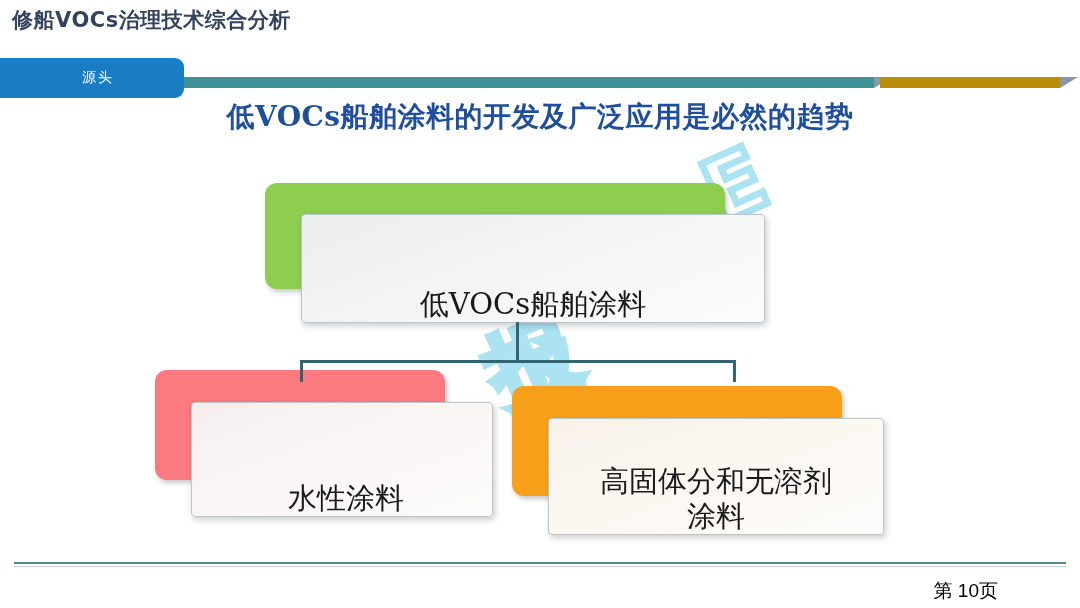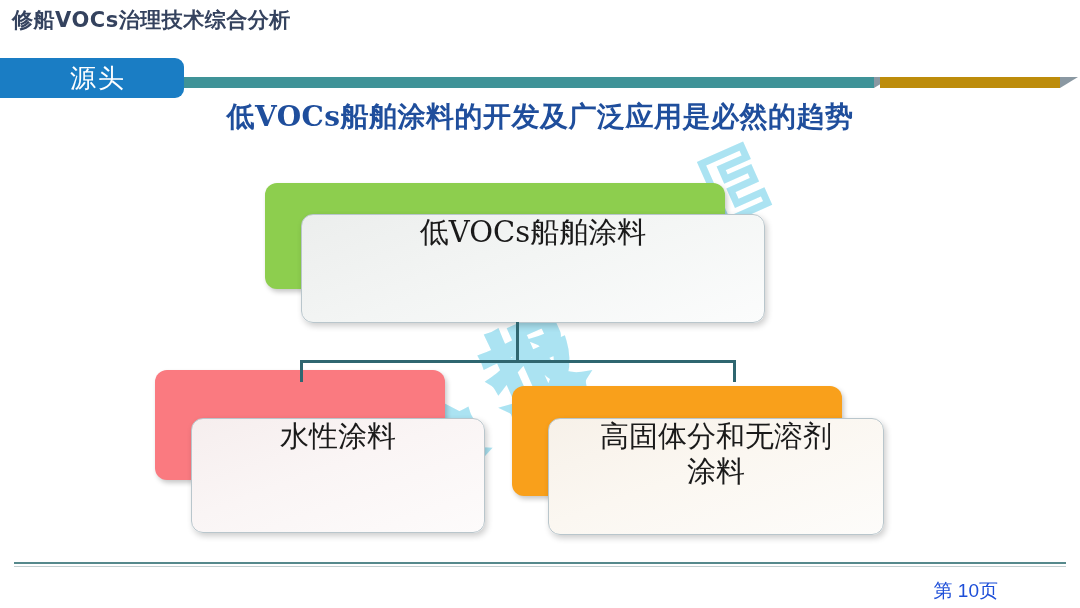--- a/index.html
+++ b/index.html
@@ -37,21 +37,21 @@
     height: 40px;
     background: #1a7dc4;
     border-radius: 0 9px 9px 0;
     display: flex;
     align-items: center;
     justify-content: center;
   }
   .tab-source-label {
     font-family: "DejaVu Sans", "Liberation Sans", sans-serif;
     color: #ffffff;
-    font-size: 26px;
+    font-size: 14px;
     letter-spacing: 2px;
     padding-left: 24px;
   }
 
   
   .ribbon {
     position: absolute;
     height: 11px;
   }
   .ribbon-teal {
@@ -123,24 +123,24 @@
   .node { position: absolute; }
   .node-back {
     position: absolute;
     left: 0;
     top: 0;
     border-radius: 12px;
     box-shadow: 2px 3px 5px rgba(0,0,0,0.22);
   }
   .node-front {
     position: absolute;
-    border-radius: 12px;
+    border-radius: 4px;
     border: 1px solid #b9c6cc;
     display: flex;
-    align-items: flex-start;
+    align-items: flex-end;
     justify-content: center;
     box-shadow: 2px 3px 6px rgba(0,0,0,0.20);
   }
   .node-label {
     font-family: "DejaVu Serif", "Liberation Serif", serif;
     color: #1a1a1a;
     text-align: center;
     line-height: 1.2;
     white-space: pre-line;
   }
@@ -151,22 +151,23 @@
   #node-top .node-front {
     left: 36px; top: 31px; width: 462px; height: 107px;
     background: linear-gradient(160deg, #eceeed 0%, #f3f5f4 45%, #fbfcfc 100%);
   }
   #node-top .node-label { font-size: 29px; }
 
   
   #node-left { left: 155px; top: 370px; width: 330px; height: 150px; }
   #node-left .node-back  { width: 290px; height: 110px; background: #fa7a80; }
   #node-left .node-front {
-    left: 36px; top: 48px; width: 292px; height: 113px;
+    left: 36px; top: 32px; width: 292px; height: 113px;
     background: linear-gradient(160deg, #f6eeee 0%, #faf5f5 45%, #fdfbfb 100%);
+    padding-left: 8px;
   }
   #node-left .node-label { font-size: 29px; }
 
   
   #node-right { left: 512px; top: 386px; width: 372px; height: 152px; }
   #node-right .node-back  { width: 330px; height: 110px; background: #f9a01b; }
   #node-right .node-front {
     left: 36px; top: 32px; width: 334px; height: 115px;
     background: linear-gradient(160deg, #f7f1e9 0%, #fbf7f1 45%, #fdfcfa 100%);
   }
@@ -188,21 +189,21 @@
     width: 1052px;
     height: 1px;
     background: #c3cfd1;
   }
   .footer-page {
     position: absolute;
     right: 82px;
     top: 578px;
     font-family: "Liberation Sans", "DejaVu Sans", sans-serif;
     font-size: 19px;
-    color: #1d4ed8;
+    color: #000000;
     white-space: nowrap;
   }
 </style>
 </head>
 <body>
 
 <div class="slide">
 
   <div class="slide-title">修船VOCs治理技术综合分析</div>
 

